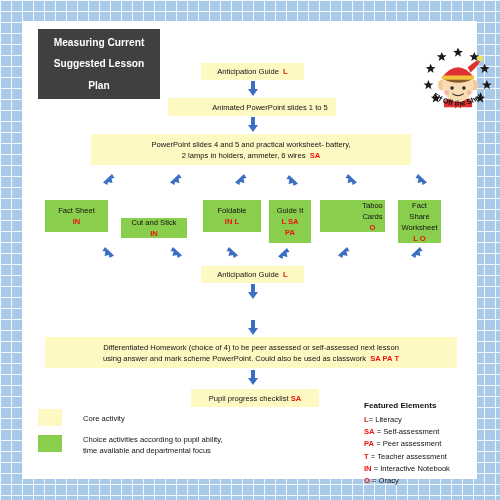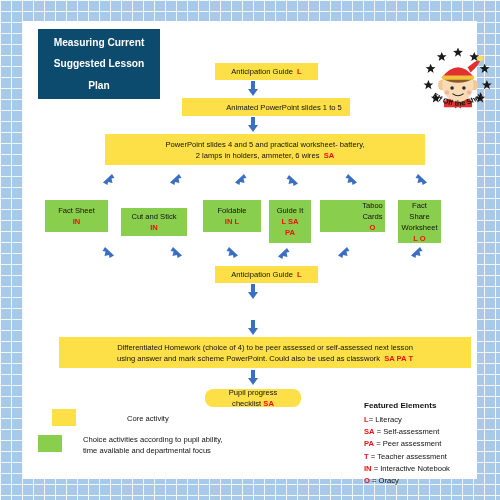--- a/index.html
+++ b/index.html
@@ -35,24 +35,24 @@
     display:flex;
     flex-direction:column;
     align-items:center;
     justify-content:center;
     text-align:center;
     font-size:7.6px;
     line-height:1.45;
     color:#111111;
     padding:2px 4px;
   }
-  .core{ background:#fde047;margin-left:14px; }
+  .core{ background:#fef9c3; }
   .choice{ background:#8ace4d; }
   .title-box{
-    background:#0c4a6e;
+    background:#404040;
     color:#ffffff;
     font-weight:bold;
     font-size:10.2px;
     line-height:2.1;
   }
   .tag{ color:#ee1111; font-weight:bold; }
 
   
   .arrow{ position:absolute; }
   .arrow svg{ display:block; }
@@ -221,21 +221,21 @@
     <div class="arrow" style="left:392px;top:152px;">
       <svg width="13" height="15" viewBox="0 0 13 15">
           <path d="M3 1 l-2.5 4 3 0.5 -1 4.5 4.5 -1 0.5 3 4.5 -2.5 z" fill="#3a6fc4"></path>
         </svg>
     </div>
 
     <div class="box choice" style="left:22px;top:179px;width:63px;height:32px;">
       <span>Fact Sheet</span>
       <span class="tag">IN</span>
     </div>
-    <div class="box choice" style="left:98px;top:187px;width:66px;height:28px;">
+    <div class="box choice" style="left:98px;top:197px;width:66px;height:20px;">
       <span>Cut and Stick</span>
       <span class="tag">IN</span>
     </div>
     <div class="box choice" style="left:180px;top:179px;width:58px;height:32px;">
       <span>Foldable</span>
       <span class="tag">IN L</span>
     </div>
     <div class="box choice" style="left:246px;top:179px;width:42px;height:43px;">
       <span>Guide It</span>
       <span class="tag">L SA</span>
@@ -303,36 +303,36 @@
       <span>Differentiated Homework (choice of 4) to be peer assessed or self-assessed next lesson</span>
       <span><span>using answer and mark scheme PowerPoint. Could also be used as classwork</span>&nbsp;&nbsp;<span class="tag">SA  PA  T</span></span>
     </div>
 
     <div class="arrow" style="left:223px;top:349px;">
       <svg width="14" height="16" viewBox="0 0 14 16">
           <path d="M5 0 h4 v8 h3 L7 15 L2 8 h3 z" fill="#3a6fc4"></path>
         </svg>
     </div>
 
-    <div class="box core" style="left:168px;top:368px;width:96px;height:18px;border-radius:8px;">
+    <div class="box core" style="left:168px;top:368px;width:128px;height:18px;">
       <span><span>Pupil progress checklist</span>&nbsp;<span class="tag">SA</span></span>
     </div>
 
     <div id="featured">
       <div class="fe-title">Featured Elements</div>
       <div class="fe-row"><span class="tag">L</span><span>= Literacy</span></div>
       <div class="fe-row"><span class="tag">SA</span> <span>= Self-assessment</span></div>
       <div class="fe-row"><span class="tag">PA</span> <span>= Peer assessment</span></div>
       <div class="fe-row"><span class="tag">T</span> <span>= Teacher assessment</span></div>
       <div class="fe-row"><span class="tag">IN</span> <span>= Interactive Notebook</span></div>
       <div class="fe-row"><span class="tag">O</span> <span>= Oracy</span></div>
     </div>
 
     <div class="legend-swatch core" style="left:15px;top:388px;"></div>
-    <div class="legend-text" style="left:60px;top:392px;margin-left:44px;">Core activity</div>
+    <div class="legend-text" style="left:60px;top:392px;">Core activity</div>
 
     <div class="legend-swatch choice" style="left:15px;top:414px;"></div>
     <div class="legend-text" style="left:60px;top:413px;width:260px;">
       <div>Choice activities according to pupil ability,</div>
       <div>time available and departmental focus</div>
     </div>
 
   </div>
 </div>
 

